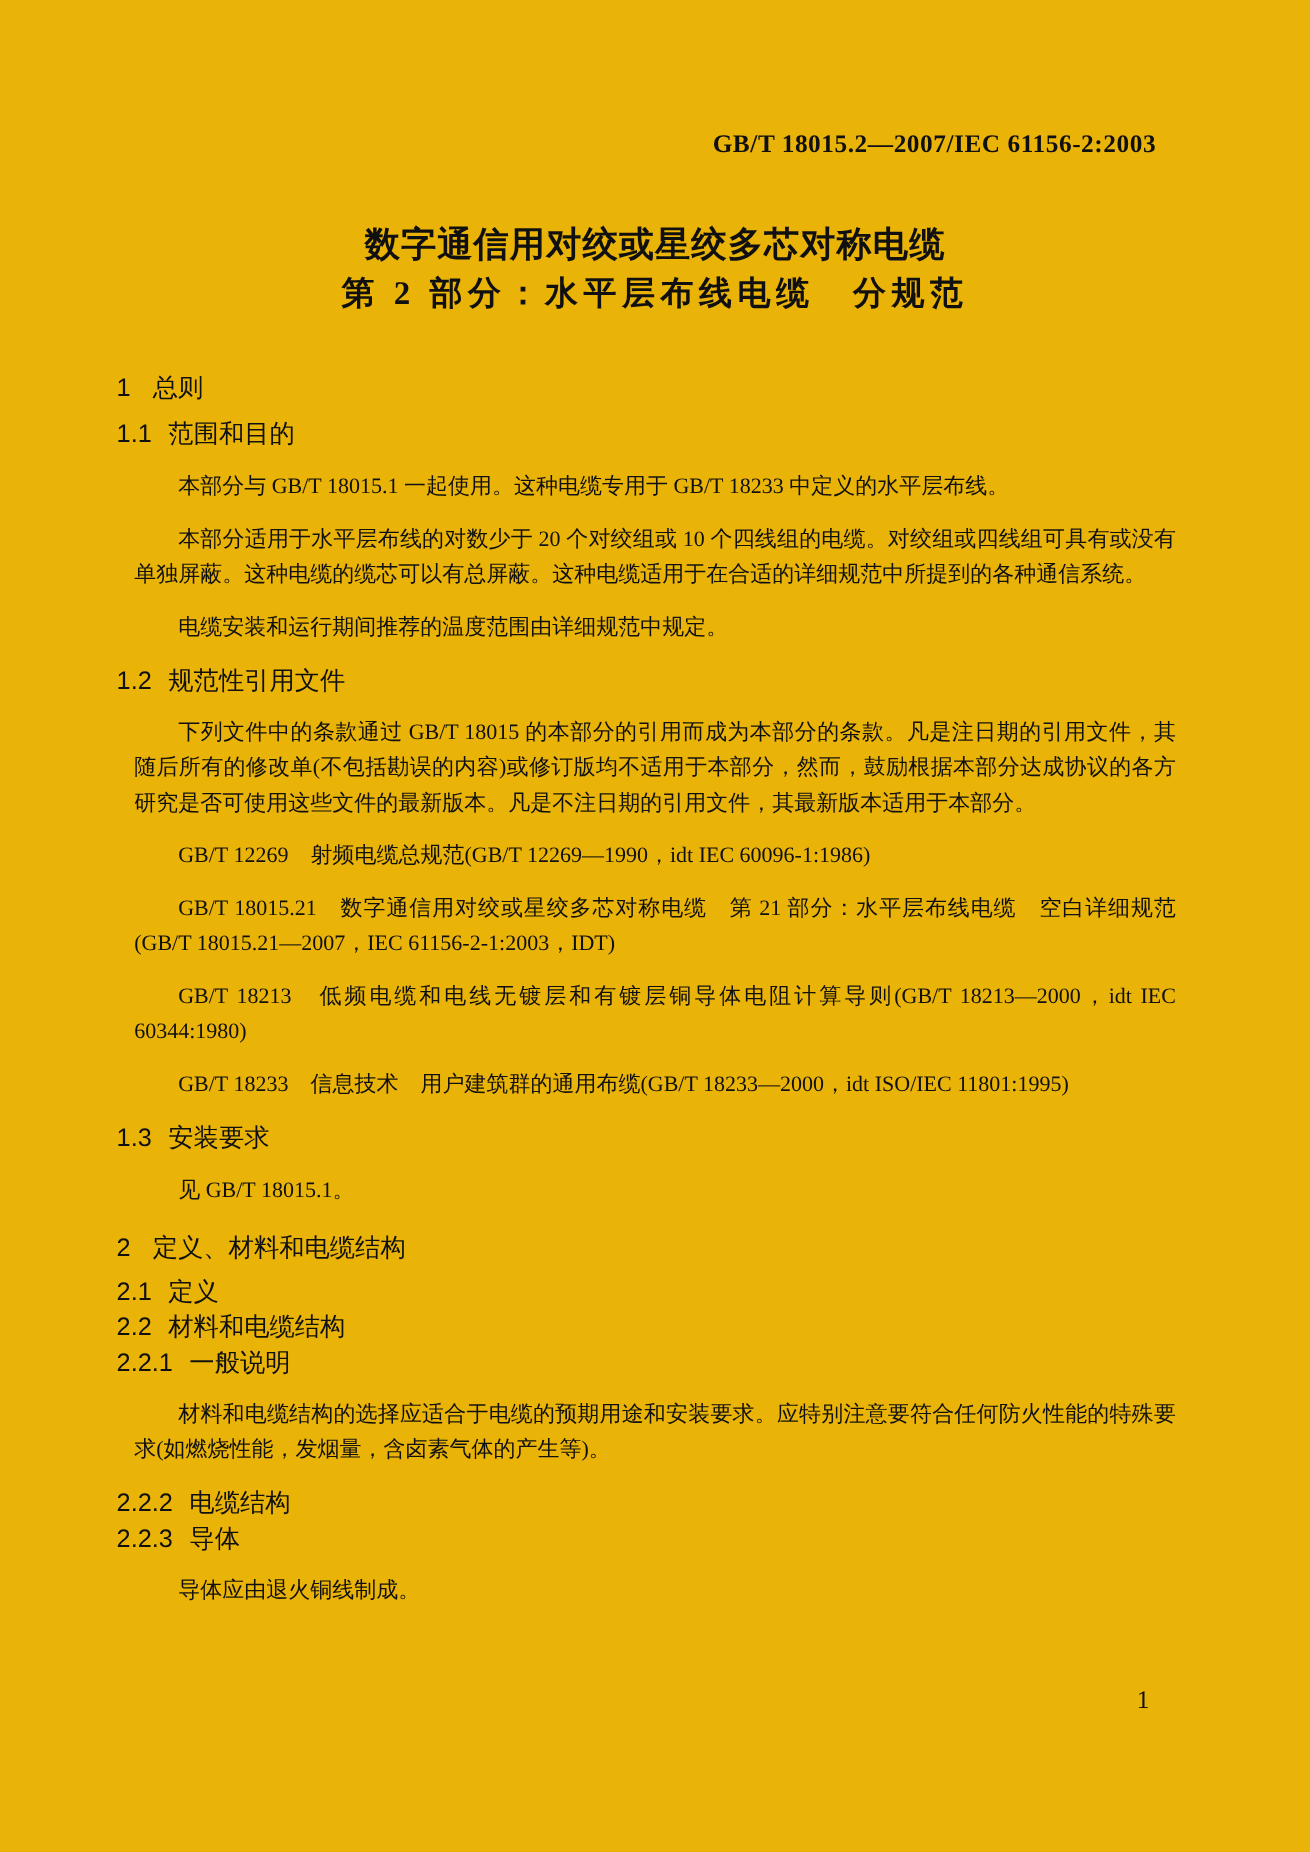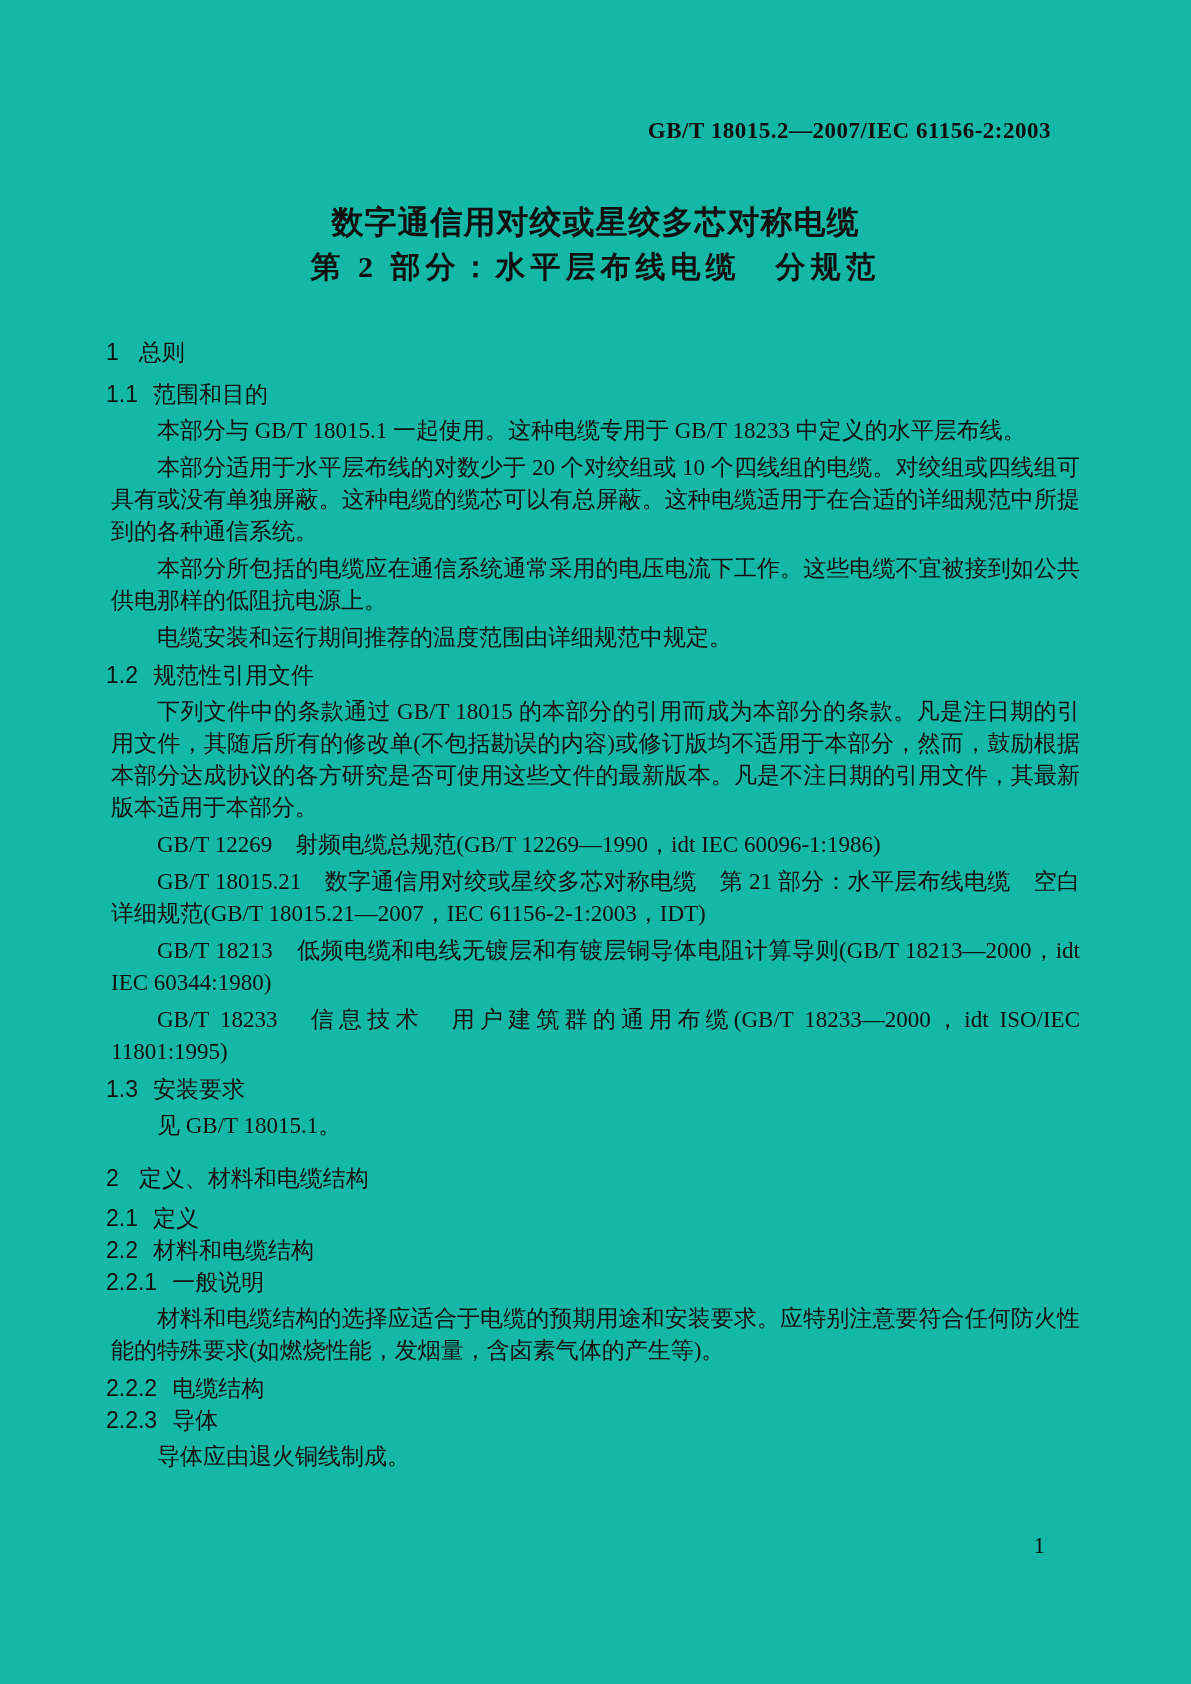--- a/index.html
+++ b/index.html
@@ -5,21 +5,21 @@
   html,body{margin:0;padding:0;}
   body{
     width:1191px;height:1684px;
     background:#ffffff;
     font-family:"Liberation Serif", serif;
     color:#101010;
   }
   .page{
     position:relative;
     width:1191px;height:1684px;
-    background:#14b8a6;
+    background:#eab308;
     overflow:hidden;
   }
   .content{
     padding:0 106px;
   }
   .doc-header{
     padding-top:116px;
     padding-right:34px;
     text-align:right;
     font-family:"Liberation Serif", serif;
@@ -51,22 +51,22 @@
     line-height:32px;
     margin:0;
     padding:0;
   }
   h2{margin:20px 0 8px;}
   h2.first{margin-top:46px;margin-bottom:10px;}
   h3.mt{margin-top:8px;}
   h2 .hnum{margin-right:20px;}
   h3 .hnum,h4 .hnum{margin-right:15px;}
   p{
-    margin:5px;
-    font-size:23px;
+    margin:16px;
+    font-size:20px;
     line-height:32px;
     text-indent:2em;
     text-align:justify;
   }
   .page-num{
     position:absolute;
     top:1530px;
     right:146px;
     font-size:23px;
     line-height:32px;
@@ -84,21 +84,20 @@
     <div class="doc-title">
       <div class="t1">数字通信用对绞或星绞多芯对称电缆</div>
       <div class="t2">第 2 部分：水平层布线电缆　分规范</div>
     </div>
 
     <h2 class="first"><span class="hnum">1</span><span>总则</span></h2>
 
     <h3 class="mt"><span class="hnum">1.1</span><span>范围和目的</span></h3>
     <p>本部分与 GB/T 18015.1 一起使用。这种电缆专用于 GB/T 18233 中定义的水平层布线。</p>
     <p>本部分适用于水平层布线的对数少于 20 个对绞组或 10 个四线组的电缆。对绞组或四线组可具有或没有单独屏蔽。这种电缆的缆芯可以有总屏蔽。这种电缆适用于在合适的详细规范中所提到的各种通信系统。</p>
-    <p>本部分所包括的电缆应在通信系统通常采用的电压电流下工作。这些电缆不宜被接到如公共供电那样的低阻抗电源上。</p>
     <p>电缆安装和运行期间推荐的温度范围由详细规范中规定。</p>
 
     <h3><span class="hnum">1.2</span><span>规范性引用文件</span></h3>
     <p>下列文件中的条款通过 GB/T 18015 的本部分的引用而成为本部分的条款。凡是注日期的引用文件，其随后所有的修改单(不包括勘误的内容)或修订版均不适用于本部分，然而，鼓励根据本部分达成协议的各方研究是否可使用这些文件的最新版本。凡是不注日期的引用文件，其最新版本适用于本部分。</p>
     <p>GB/T 12269　射频电缆总规范(GB/T 12269—1990，idt IEC 60096-1:1986)</p>
     <p>GB/T 18015.21　数字通信用对绞或星绞多芯对称电缆　第 21 部分：水平层布线电缆　空白详细规范(GB/T 18015.21—2007，IEC 61156-2-1:2003，IDT)</p>
     <p>GB/T 18213　低频电缆和电线无镀层和有镀层铜导体电阻计算导则(GB/T 18213—2000，idt IEC 60344:1980)</p>
     <p>GB/T 18233　信息技术　用户建筑群的通用布缆(GB/T 18233—2000，idt ISO/IEC 11801:1995)</p>
 
     <h3><span class="hnum">1.3</span><span>安装要求</span></h3>

